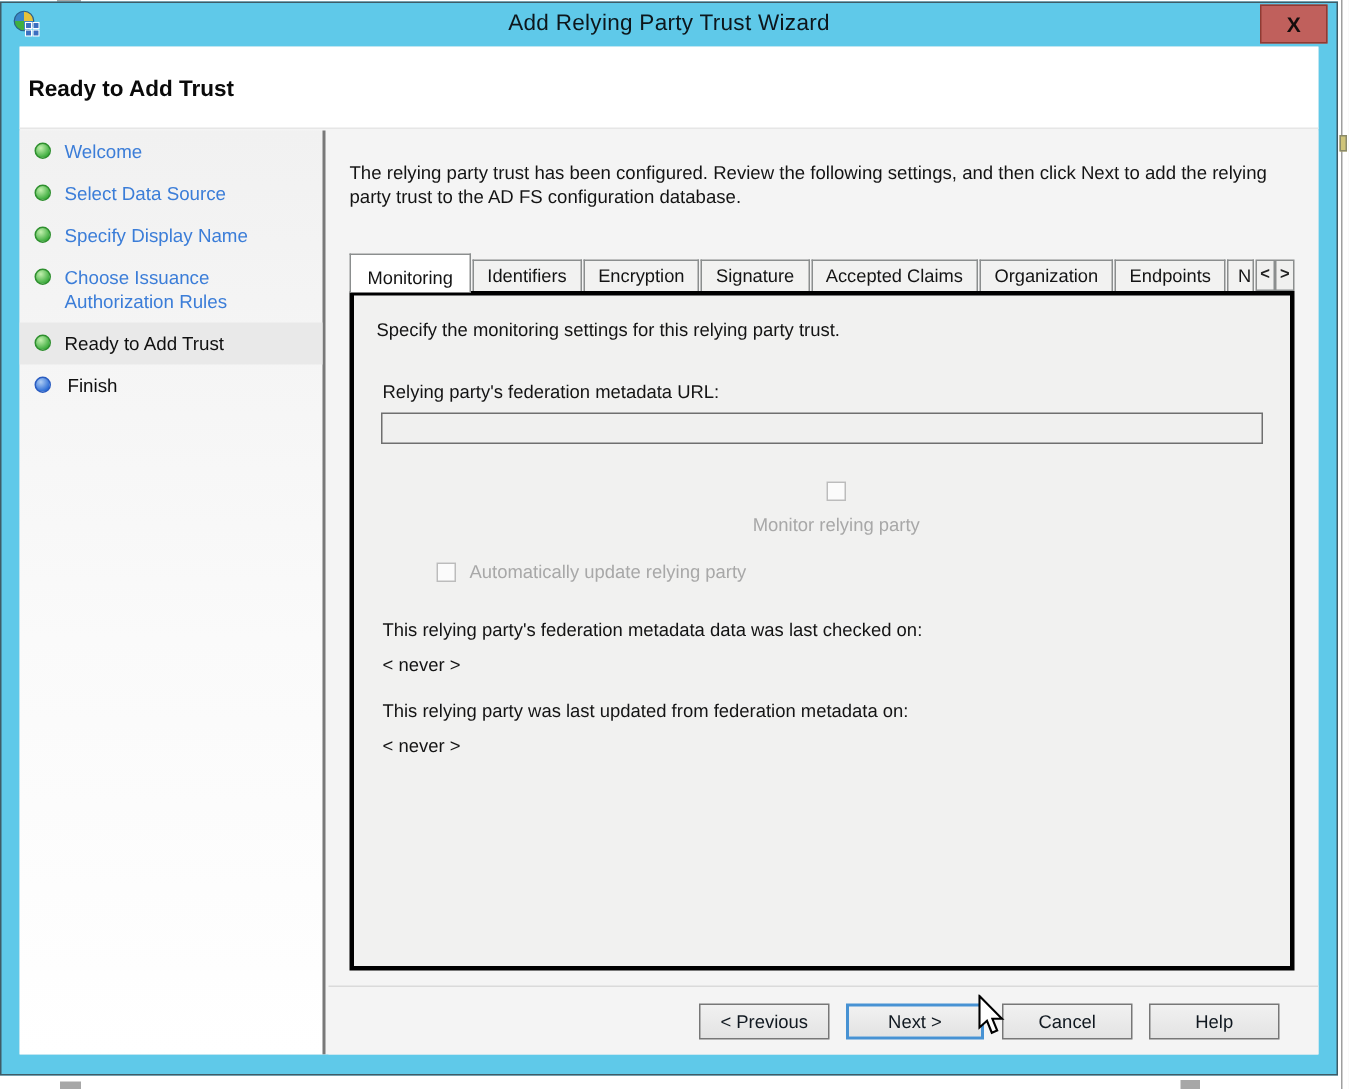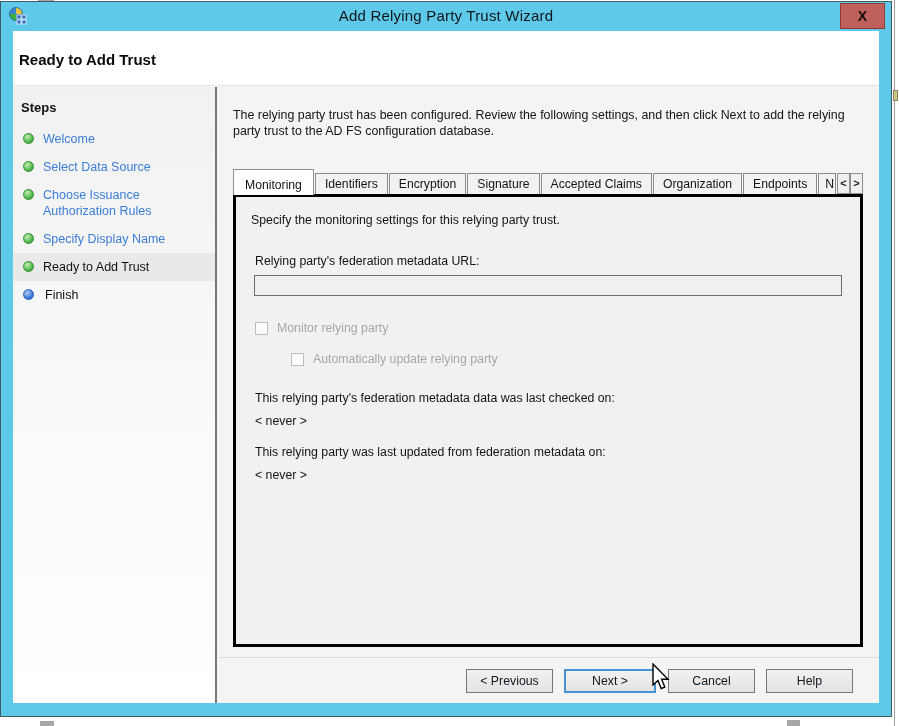--- a/index.html
+++ b/index.html
@@ -104,21 +104,21 @@
 
   
   .intro { margin: 16px 0 0 15px; font-size: 12.3px; color: #141414; }
   .url-label { margin: 27px 0 0 19px; font-size: 12.3px; color: #141414; }
   .url-input {
     display: block; margin: 7px 18px 0 18px; width: calc(100% - 36px); height: 21px;
     background: #f0f0ef; border: 1px solid #6f6f6f; font-size: 12px; padding: 0 4px;
     color: #333;
   }
   .cb-row { display: flex; align-items: center; gap: 9px; font-size: 12.3px; color: #a8a8a8; }
-  .cb-row.first { margin: 25px 0 0 19px; }
+  .cb-row.first { margin: 25px 0 0 19px; flex-direction: column; }
   .cb-row.second { margin: 17px 0 0 55px; }
   .cb-box { width: 13px; height: 13px; background: #fbfbfb; border: 1px solid #bcbcbc; }
   .meta-label { margin: 25px 0 0 19px; font-size: 12.3px; color: #141414; }
   .meta-label.second { margin-top: 17px; }
   .meta-value { margin: 9px 0 0 19px; font-size: 12.3px; color: #141414; }
 
   
   .footer-bar {
     position: absolute; left: 0; right: 0; bottom: 0; height: 46px;
     background: #f4f4f4; border-top: 1px solid #dadada;
@@ -165,36 +165,35 @@
     <div class="close-btn">X</div>
   </div>
 
   <div class="win-body">
 
     <div class="header-band">
       <h1>Ready to Add Trust</h1>
     </div>
 
     <div class="sidebar">
-      <div class="steps-title">Steps</div>
       <div class="step completed">
         <span class="dot dot-green"></span>
         <span>Welcome</span>
       </div>
       <div class="step completed">
         <span class="dot dot-green"></span>
         <span>Select Data Source</span>
       </div>
       <div class="step completed">
         <span class="dot dot-green"></span>
+        <span>Specify Display Name</span>
+      </div>
+      <div class="step completed">
+        <span class="dot dot-green"></span>
         <span>Choose Issuance Authorization Rules</span>
-      </div>
-      <div class="step completed">
-        <span class="dot dot-green"></span>
-        <span>Specify Display Name</span>
       </div>
       <div class="step current">
         <span class="dot dot-green"></span>
         <span>Ready to Add Trust</span>
       </div>
       <div class="step upcoming">
         <span class="dot dot-blue"></span>
         <span>Finish</span>
       </div>
     </div>

